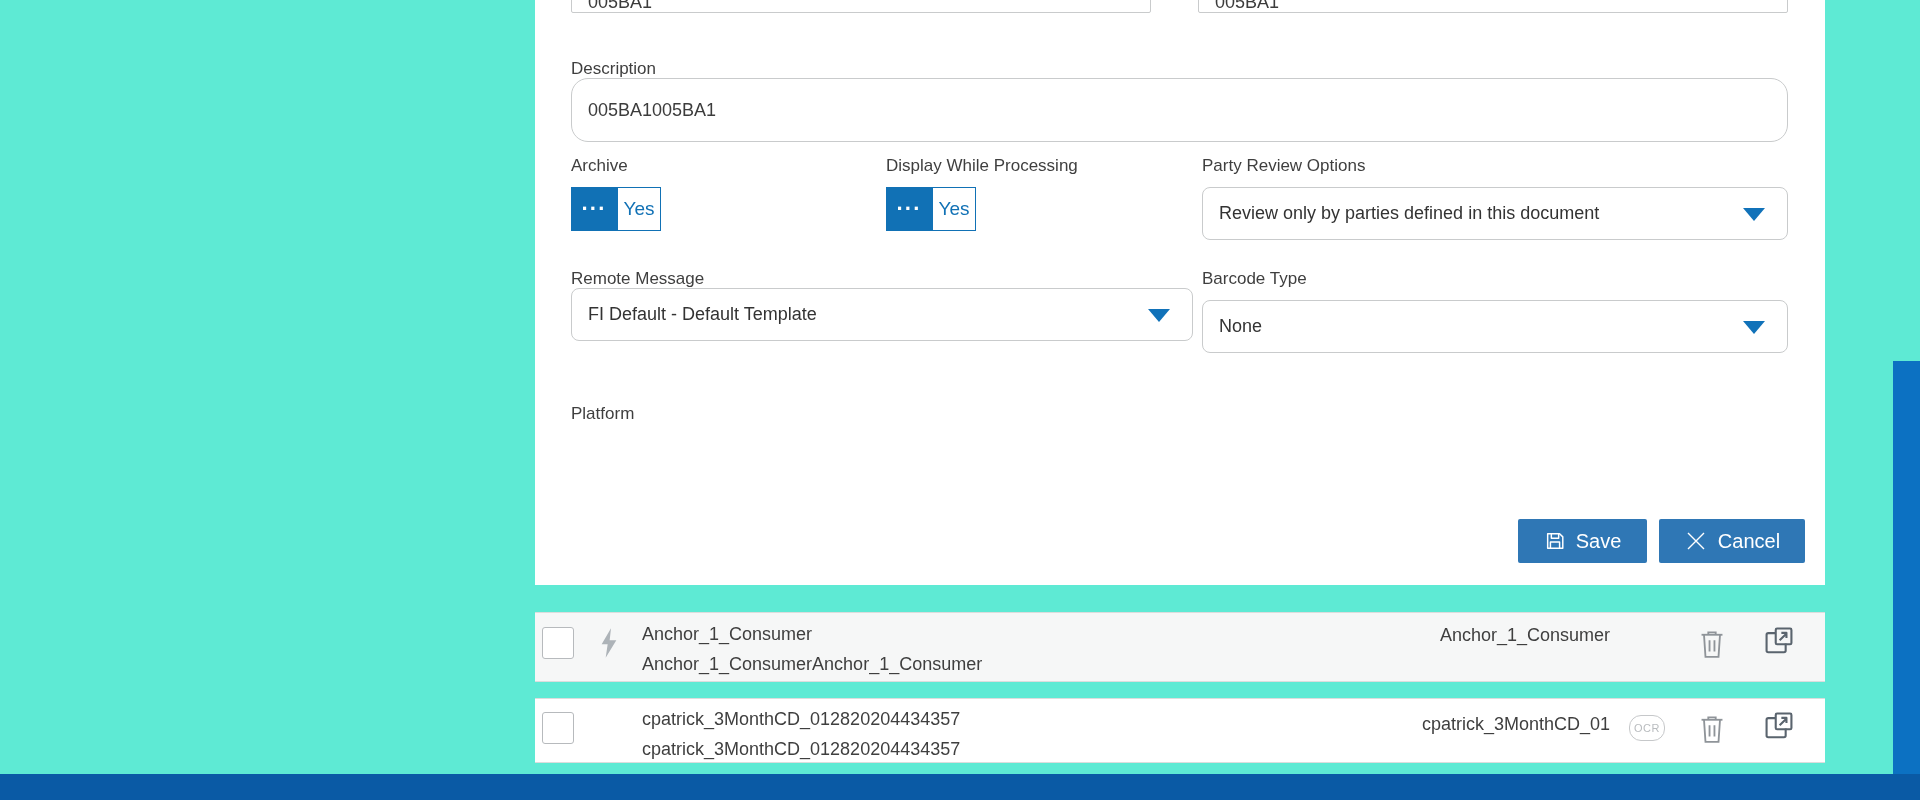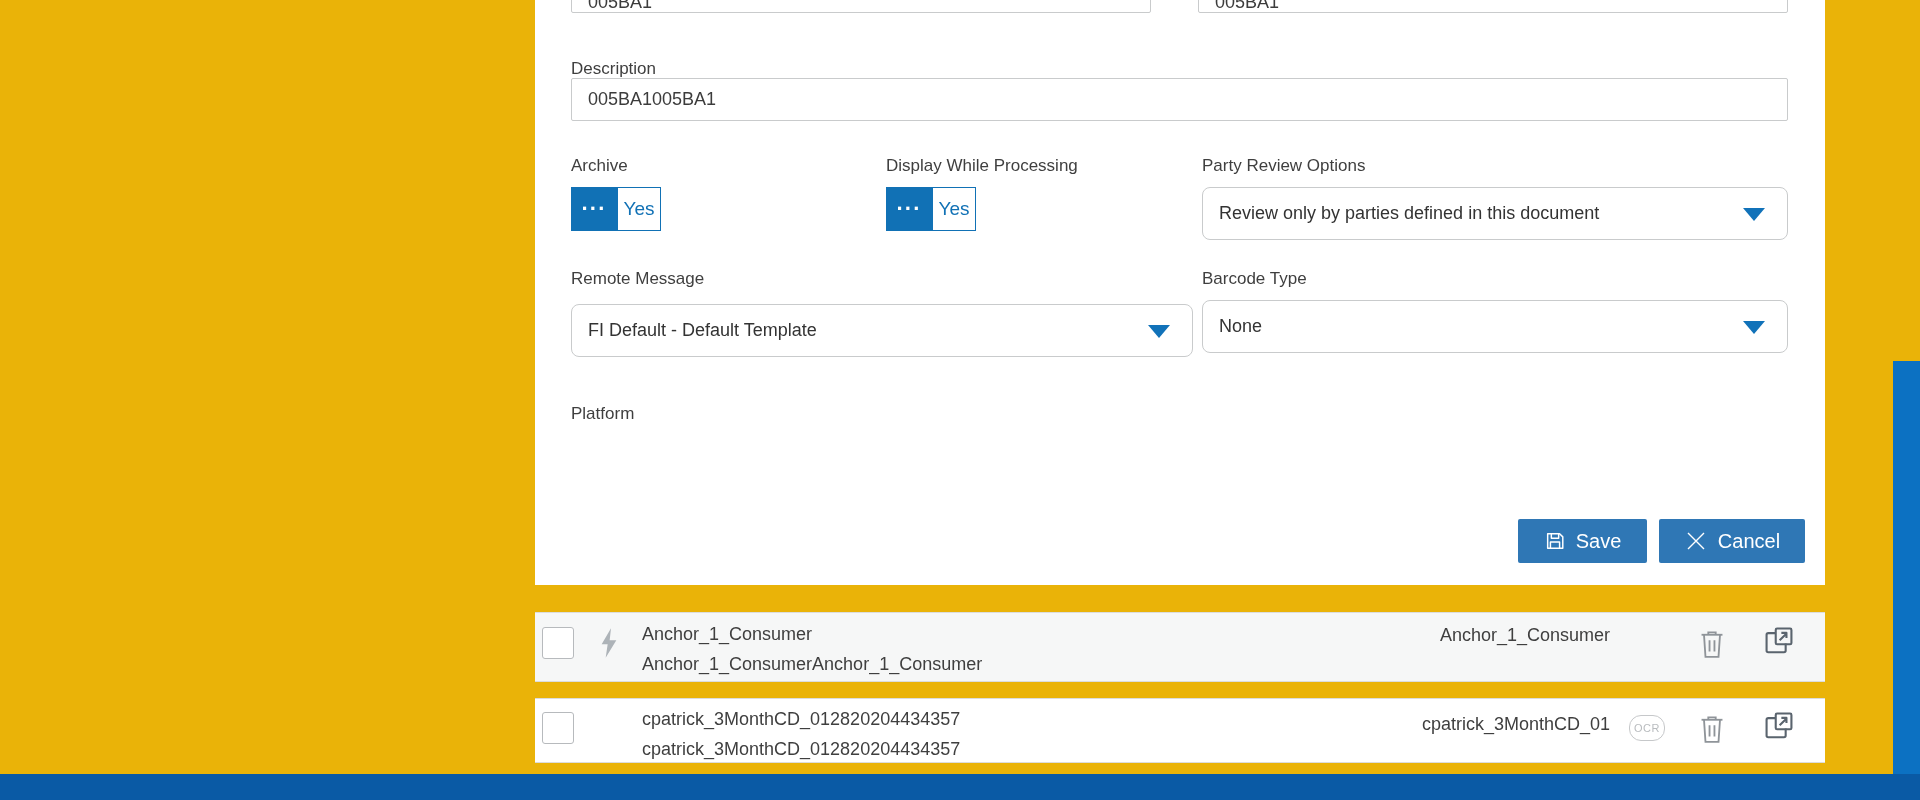--- a/index.html
+++ b/index.html
@@ -1,19 +1,19 @@
 <!DOCTYPE html>
 <html><head>
 <meta charset="utf-8">
 <style>
   * { box-sizing: border-box; margin: 0; padding: 0; }
   html, body { width: 1920px; height: 800px; overflow: hidden; }
   body { font-family: "Liberation Sans", sans-serif; }
 
-  .stage { position: relative; width: 1920px; height: 800px; background: #eab308; overflow: hidden; }
+  .stage { position: relative; width: 1920px; height: 800px; background: #5eead4; overflow: hidden; }
   .panel { position: absolute; left: 535px; top: 0; width: 1290px; height: 585px; background: #ffffff; }
 
   .field-label { position: absolute; font-size: 17px; color: #3f3f3f; white-space: nowrap; }
 
   .text-input {
     position: absolute; background: #fff; border: 1px solid #c9cbcc; border-radius: 2px;
     font-size: 18px; color: #3c3c3c; display: flex; align-items: center; padding: 0 16px;
     white-space: nowrap; overflow: hidden;
   }
   .top-input { display: block; padding: 0 0 0 16px; }
@@ -78,21 +78,21 @@
   <div class="panel"></div>
 
   <div class="text-input top-input" style="left:571px; top:-34px; width:580px; height:47px;">
     <span class="val">005BA1</span>
   </div>
   <div class="text-input top-input" style="left:1198px; top:-34px; width:590px; height:47px;">
     <span class="val">005BA1</span>
   </div>
 
   <div class="field-label" style="left:571px; top:47px;margin-top:12px;">Description</div>
-  <div class="text-input" style="left:571px; top:78px; width:1217px; height:43px;">
+  <div class="text-input" style="left:571px; top:78px; width:1217px; height:64px;border-radius:17px;">
     <span>005BA1005BA1</span>
   </div>
 
   <div class="field-label" style="left:571px; top:156px;">Archive</div>
   <div class="toggle" style="left:571px; top:187px;">
     <div class="knob">···</div>
     <div class="state">Yes</div>
   </div>
 
   <div class="field-label" style="left:886px; top:156px;">Display While Processing</div>
@@ -101,21 +101,21 @@
     <div class="state">Yes</div>
   </div>
 
   <div class="field-label" style="left:1202px; top:156px;">Party Review Options</div>
   <div class="dropdown" style="left:1202px; top:187px; width:586px; height:53px;">
     <span>Review only by parties defined in this document</span>
     <span class="caret"></span>
   </div>
 
   <div class="field-label" style="left:571px; top:269px;">Remote Message</div>
-  <div class="dropdown" style="left:571px; top:304px; width:622px; height:53px;">
+  <div class="dropdown" style="left:571px; top:288px; width:622px; height:53px;">
     <span>FI Default - Default Template</span>
     <span class="caret"></span>
   </div>
 
   <div class="field-label" style="left:1202px; top:269px;">Barcode Type</div>
   <div class="dropdown" style="left:1202px; top:300px; width:586px; height:53px;">
     <span>None</span>
     <span class="caret"></span>
   </div>
 

